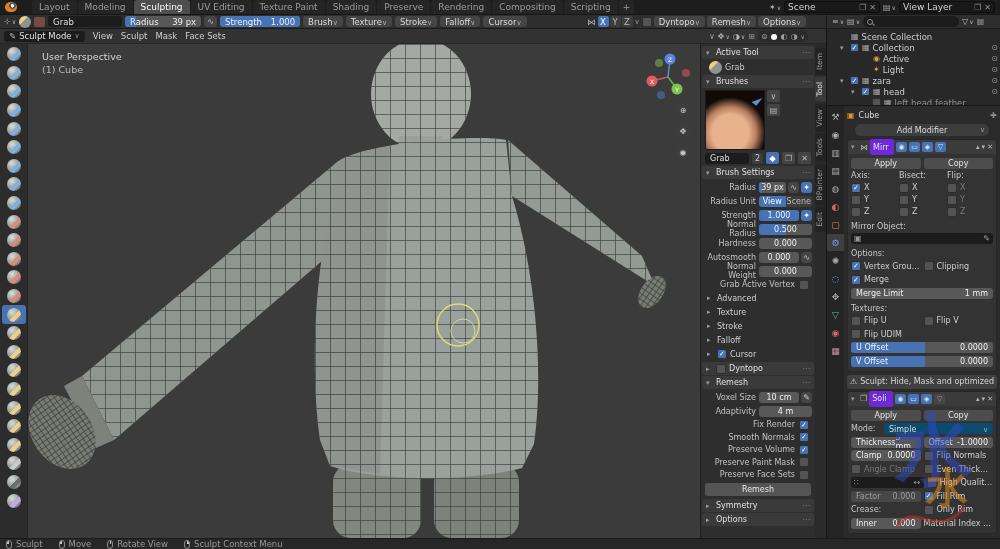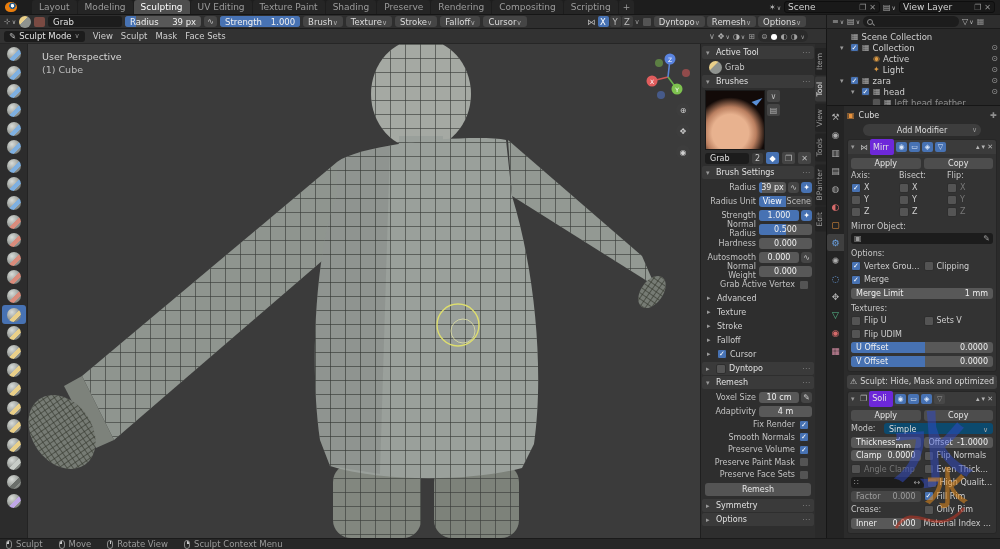--- a/index.html
+++ b/index.html
@@ -120,21 +120,21 @@
   #props{position:absolute;left:826px;top:105px;width:174px;height:433px;background:#2b2b2b;border-left:1px solid #161616;
          border-top:1px solid #161616;display:flex;font-size:8px;overflow:hidden}
   #ptabs{width:17px;background:#242424;display:flex;flex-direction:column;align-items:center;padding-top:2px;gap:1px;flex:none}
   .ptab{width:17px;height:17px;display:flex;align-items:center;justify-content:center;color:#adadad;font-size:9px}
   .ptab.active{background:#3f3f3f;border-radius:2px 0 0 2px}
   .ptab.blue{color:#6ba4e7}.ptab.orange{color:#e8923c}.ptab.red{color:#d66a6a}.ptab.green{color:#58c08f}.ptab.pink{color:#d08aa0}
   #pcontent{flex:1;padding:2px 3px;overflow:hidden}
   #pbread{display:flex;align-items:center;gap:4px;height:14px;color:#dcdcdc}
   #pbread .pin{margin-left:auto;color:#8f8f8f}
   .addmod{height:12px;background:#3d3d3d;border-radius:6px;display:flex;align-items:center;justify-content:center;gap:4px;
-          color:#ddd;margin:2px 16px 3px;position:relative}
+          color:#ddd;margin:2px 8px 3px;position:relative}
   .addmod .c{position:absolute;right:4px;color:#999;font-size:7px}
   .mod{background:#333;border:1px solid #262626;border-radius:3px;margin-bottom:3px}
   .modh{height:14px;background:#3b3b3b;border-radius:3px 3px 0 0;display:flex;align-items:center;gap:2px;padding:0 3px}
   .modname{width:24px;height:10px;background:#6d28d9;border-radius:2px;display:flex;align-items:center;padding:8px 3px;color:#e2e2e2}
   .mtg{width:11px;height:10px;border-radius:2px;background:#4772b3;color:#dce8fa;display:flex;align-items:center;justify-content:center;font-size:7px}
   .mtg.off{background:#474747;color:#9a9a9a}
   .modx{margin-left:auto;display:flex;gap:2px;align-items:center;color:#b5b5b5;font-size:7px}
   .modb{padding:2px 3px}
   .prow{display:flex;align-items:center;gap:3px;height:12px;margin:1.5px 0}
   .halfbtn{flex:1;height:11px;background:#4d4d4d;border-radius:3px;display:flex;align-items:center;justify-content:center;color:#e5e5e5}
@@ -889,21 +889,21 @@
           </span>
             </div>
           <div class="plabel">Textures:</div>
           <div class="prow">
             <span class="cell">
                 <span class="cb">✓</span>
                 <span class="lbl">Flip U</span>
               </span>
             <span class="cell">
                 <span class="cb">✓</span>
-                <span class="lbl">Sets V</span>
+                <span class="lbl">Flip V</span>
               </span>
           </div>
           <div class="prow">
               <span class="cell">
                 <span class="cb">✓</span>
                 <span class="lbl">Flip UDIM</span>
               </span>
             </div>
           <div class="prow">
               <span class="slider" style="flex:1">

